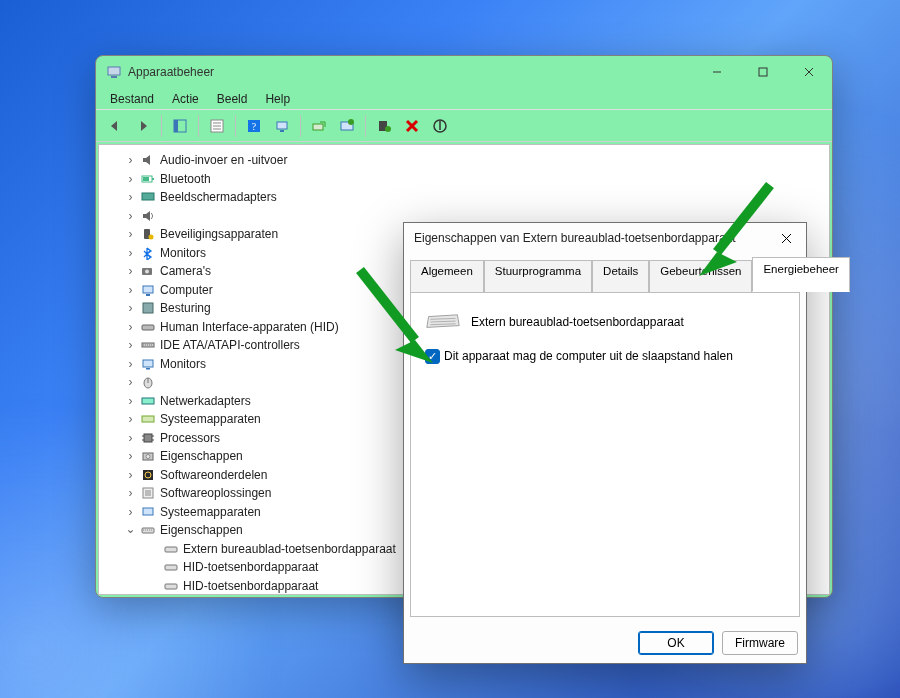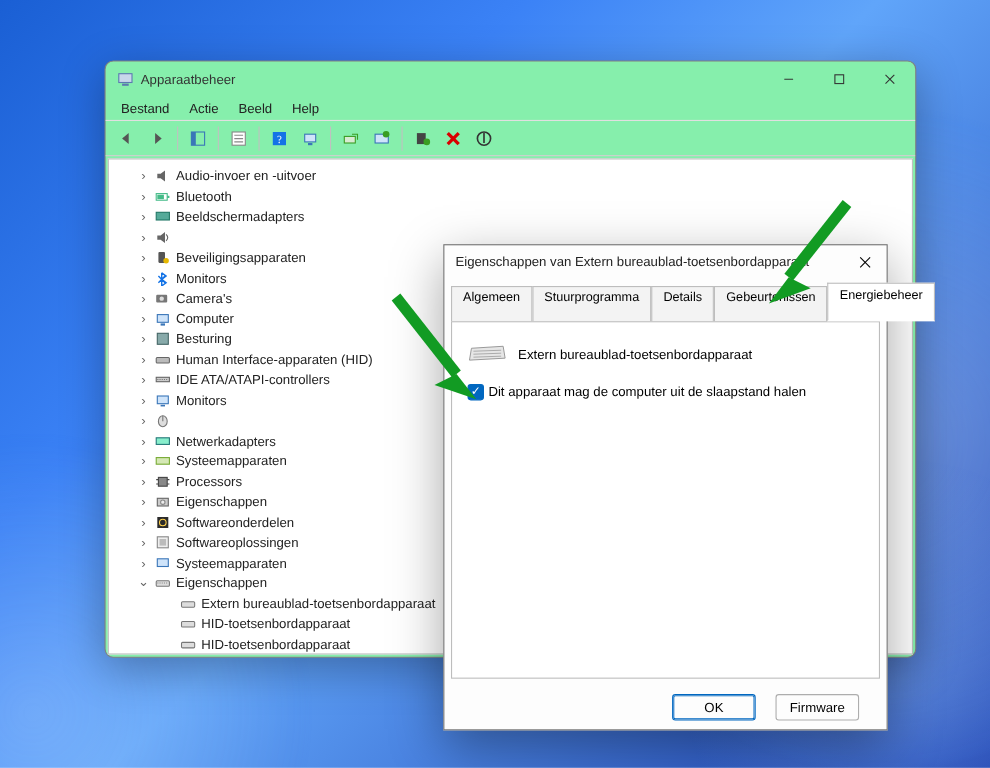--- a/index.html
+++ b/index.html
@@ -112,22 +112,22 @@
   .cb-row { display:flex; align-items:flex-start; gap: 4px; margin: 6px 2px; font-size: 12px; }
   .cb {
     width: 15px; height: 15px; border: 1px solid #888; border-radius: 3px;
     display:flex; align-items:center; justify-content:center; flex: 0 0 15px;
   }
   .cb.checked { background:#0067c0; border-color:#0067c0; }
   .cb.checked::after { content:"✓"; color:#fff; font-size:11px; line-height:1; }
   .cb.disabled { border-color:#c8c8c8; }
   .cb-row.disabled { color:#8a8a8a; }
   .dlg-buttons {
-    display:flex; justify-content:flex-end; gap: 18px;
-    padding: 8px 25px;
+    display:flex; justify-content:flex-end; gap: 8px;
+    padding: 8px 8px;
   }
   .btn {
     min-width: 76px; height: 24px; font-size:12px;
     background:#fdfdfd; border:1px solid #adadad; border-radius: 3px;
     display:flex; align-items:center; justify-content:center;
   }
   .btn.primary { border-color:#0067c0; box-shadow: inset 0 0 0 1px #0067c0; }
 
   
   .arrow {

